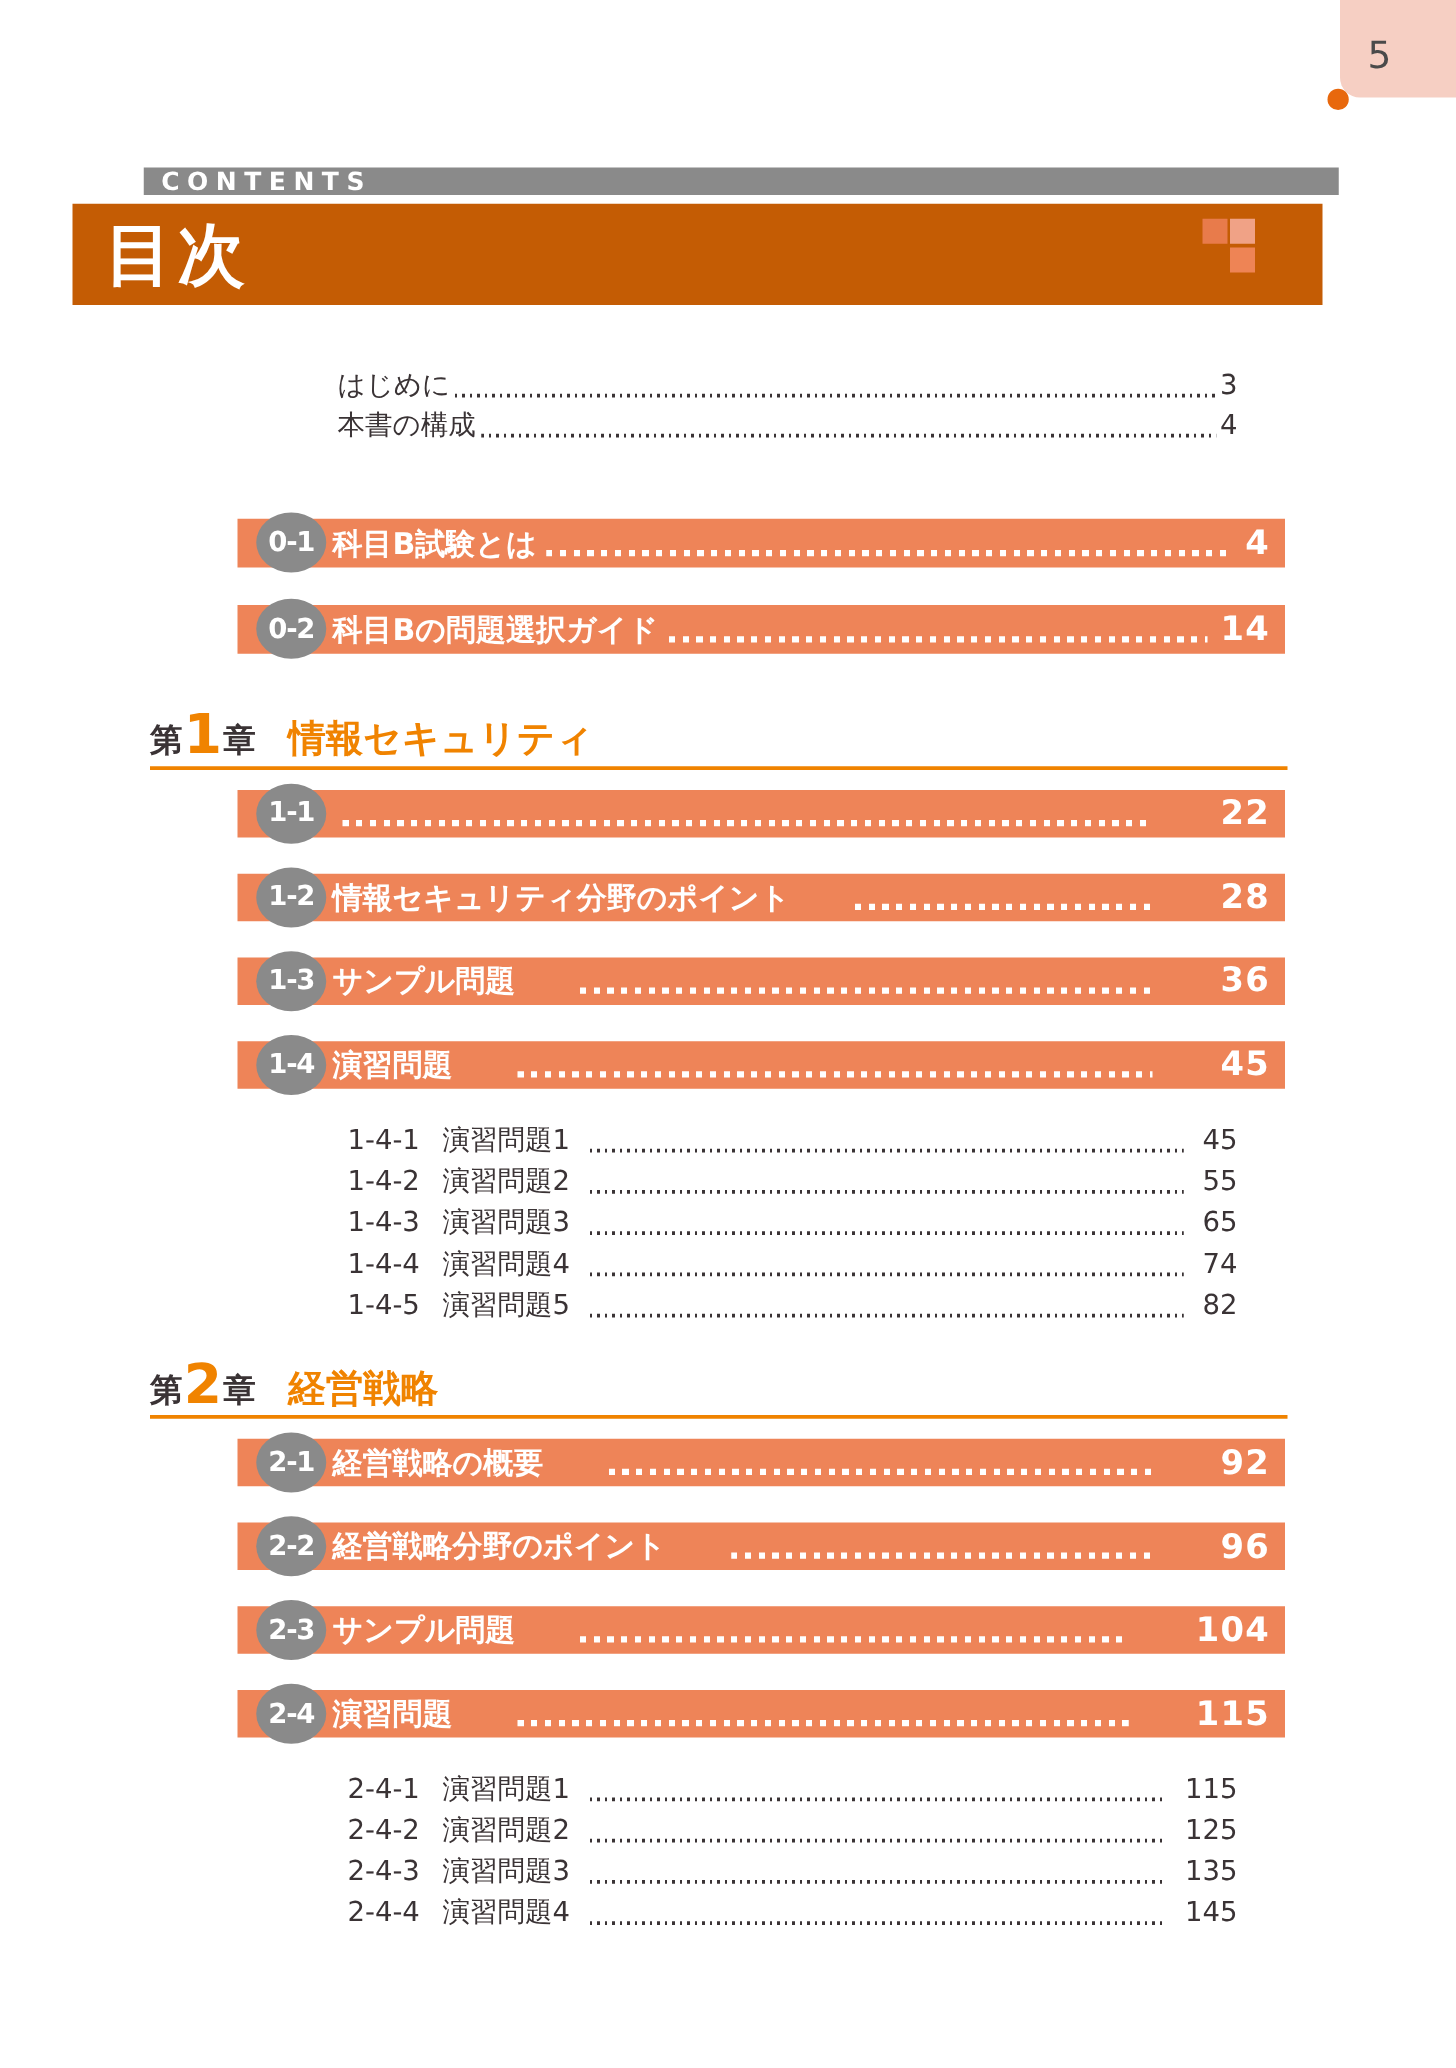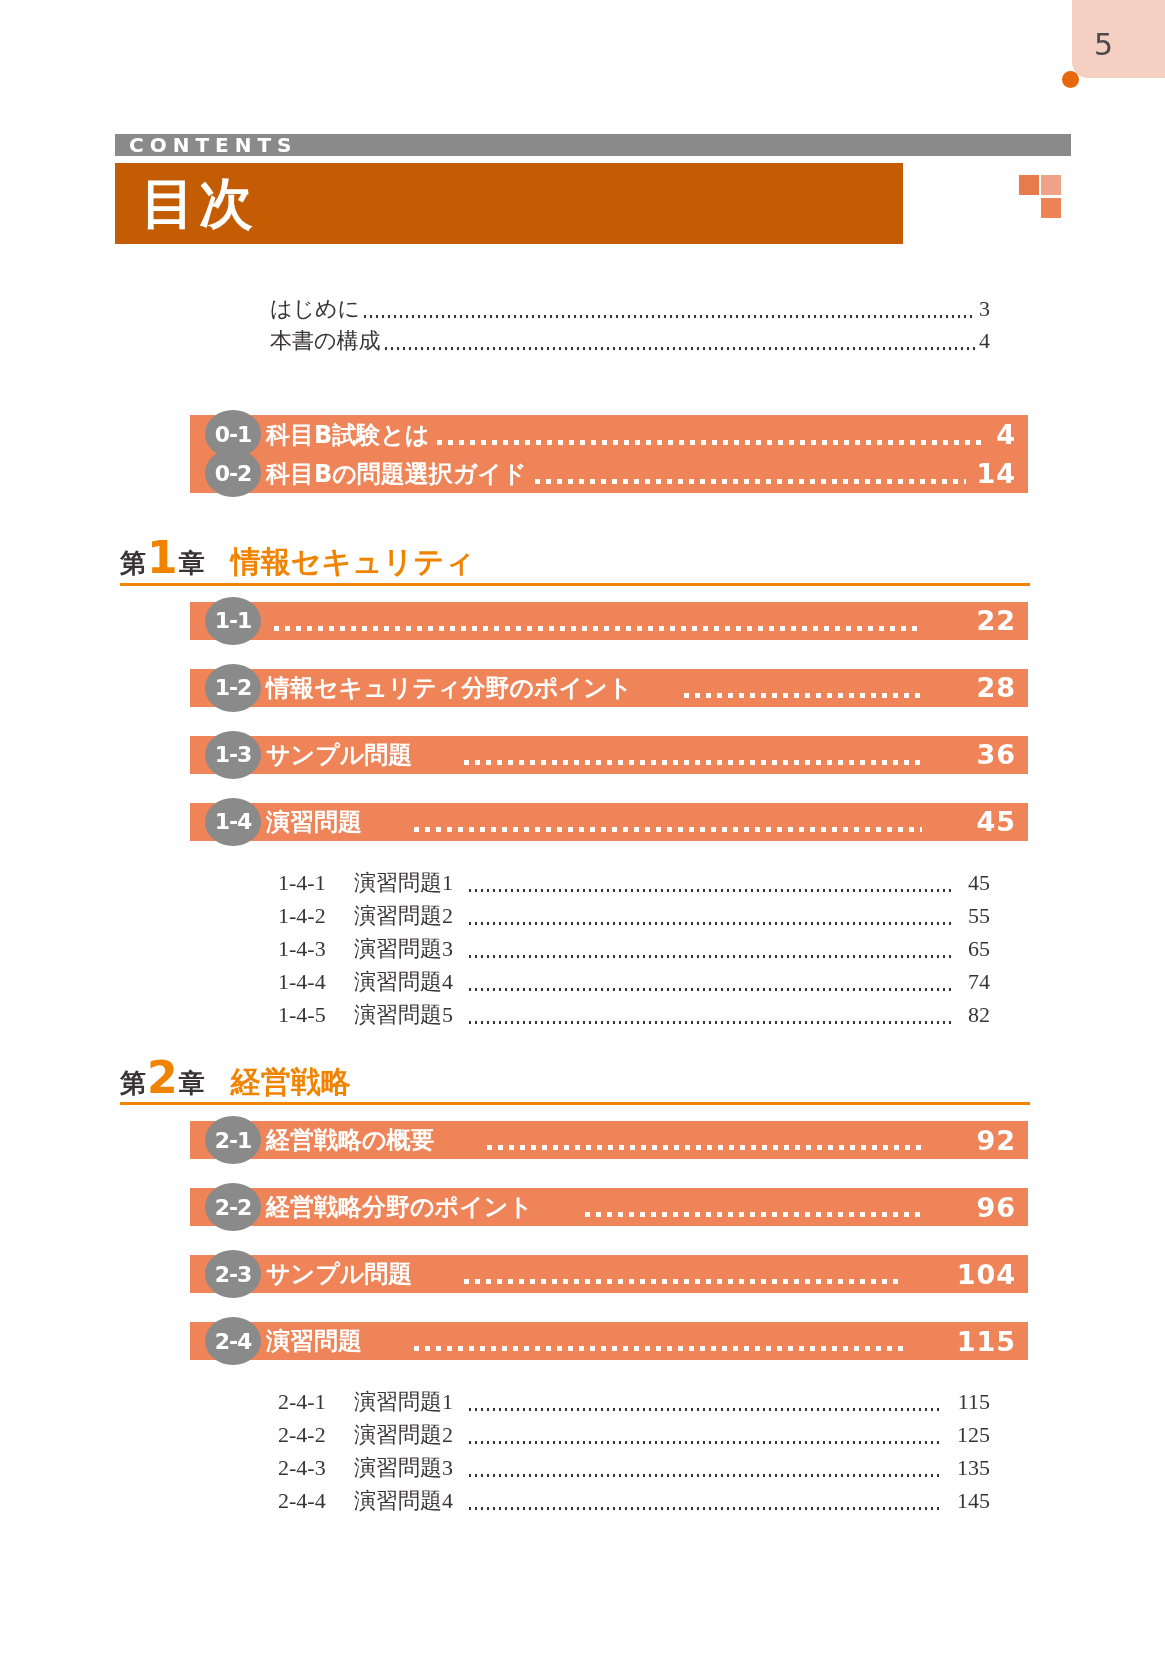--- a/index.html
+++ b/index.html
@@ -12,37 +12,37 @@
   .corner-box{position:absolute;top:0;left:1072px;width:93px;height:78px;
     background:var(--corner-pink,#f6cfc3);border-radius:0 0 0 16px;}
   .corner-num{position:absolute;left:22px;top:30px;font-size:30px;color:#4a4a4a;line-height:1;}
   .corner-dot{position:absolute;top:71px;left:1062px;width:17px;height:17px;border-radius:50%;
     background:var(--corner-dot,#e8680d);}
   
   .contents-bar{margin:134px 0 0 115px;width:956px;height:22px;background:var(--header-gray,#8a8a8a);
     color:#fff;font-size:20px;font-weight:bold;letter-spacing:6px;line-height:23px;padding-left:14px;
     box-sizing:border-box;}
   
-  .banner{position:relative;margin:7px 0 0 115px;width:788px;height:81px;background:var(--banner,#c45c04);}
+  .banner{position:relative;margin:7px 0 0 58px;width:1000px;height:81px;background:var(--banner,#c45c04);}
   .banner-title{color:#fff;font-size:54px;font-weight:bold;line-height:81px;padding-left:26px;letter-spacing:4px;}
   .sq{position:absolute;width:20px;height:20px;}
   .sq-tl{left:904px;top:12px;background:var(--sq1,#e87b4b);}
   .sq-tr{left:926px;top:12px;background:var(--sq2,#f0a286);}
   .sq-br{left:926px;top:35px;background:var(--sq3,#ee8455);}
   
   .front-list{margin:49px 0 0 270px;width:720px;display:flex;flex-direction:column;}
-  .text-row{display:flex;align-items:flex-end;line-height:32px;font-size:22px;font-family:Liberation Serif, serif;}
+  .text-row{display:flex;align-items:flex-end;line-height:32px;font-size:22px;}
   .row-dots{flex:1;height:3px;margin:0 3px 7px 4px;align-self:flex-end;
     background:repeating-linear-gradient(90deg,#3a3335 0 2px,transparent 2px 6px);}
   .row-page{font-size:22px;}
   
   .intro-list{margin:58px 0 0 190px;display:flex;flex-direction:column;}
   .section-bar{position:relative;width:838px;height:39px;background:var(--bar,#ee8458);
     display:flex;align-items:center;padding:0 12px 0 76px;box-sizing:border-box;}
-  .intro-list .section-bar + .section-bar{justify-content:space-between;}
+  .intro-list .section-bar + .section-bar{margin-top:30px;justify-content:space-between;}
   .badge{position:absolute;left:15px;top:-5px;width:56px;height:48px;border-radius:50%;
     background:var(--badge,#8a8a8a);color:#fff;font-weight:bold;font-size:22px;
     display:flex;align-items:center;justify-content:center;letter-spacing:-1px;}
   .bar-title{color:#fff;font-size:24px;font-weight:bold;white-space:nowrap;}
   .bar-dots{flex:1;height:5px;margin:0 10px 0 8px;align-self:flex-end;position:relative;top:-9px;
     background:repeating-linear-gradient(90deg,#fff 0 5px,transparent 5px 11px);}
   .bar-page{color:#fff;font-size:27px;font-weight:bold;letter-spacing:1px;}
   
   .chapter{display:flex;flex-direction:column;align-items:flex-start;margin-top:45px;width:1165px;}
   .chapter + .chapter{margin-top:27px;}

